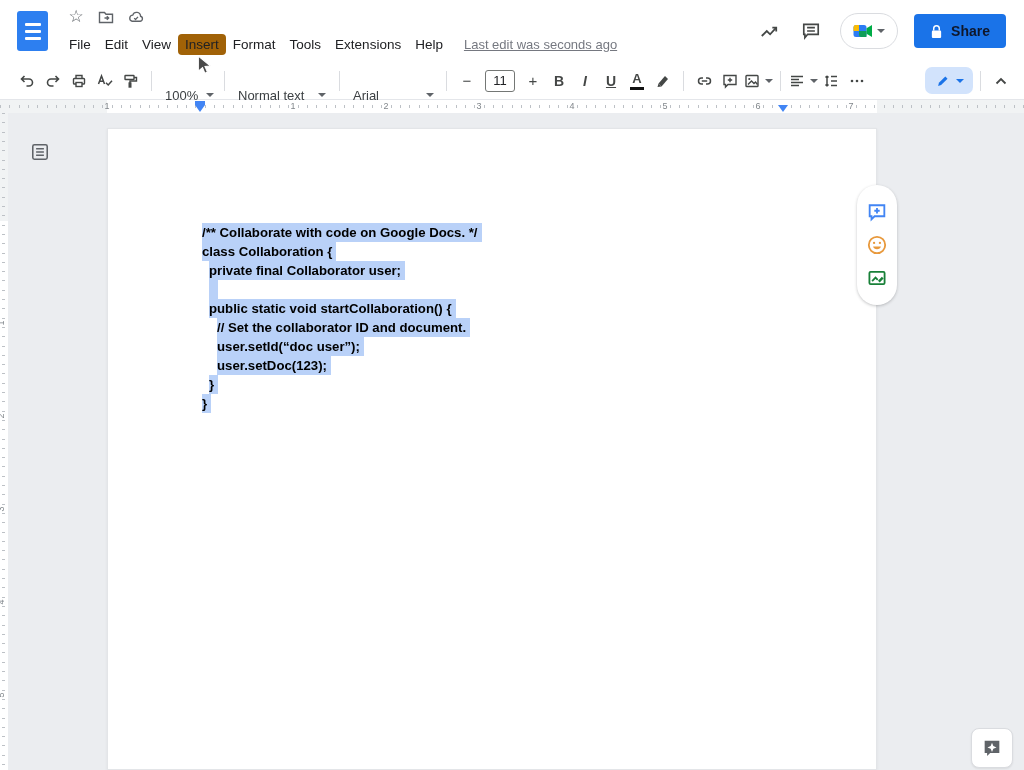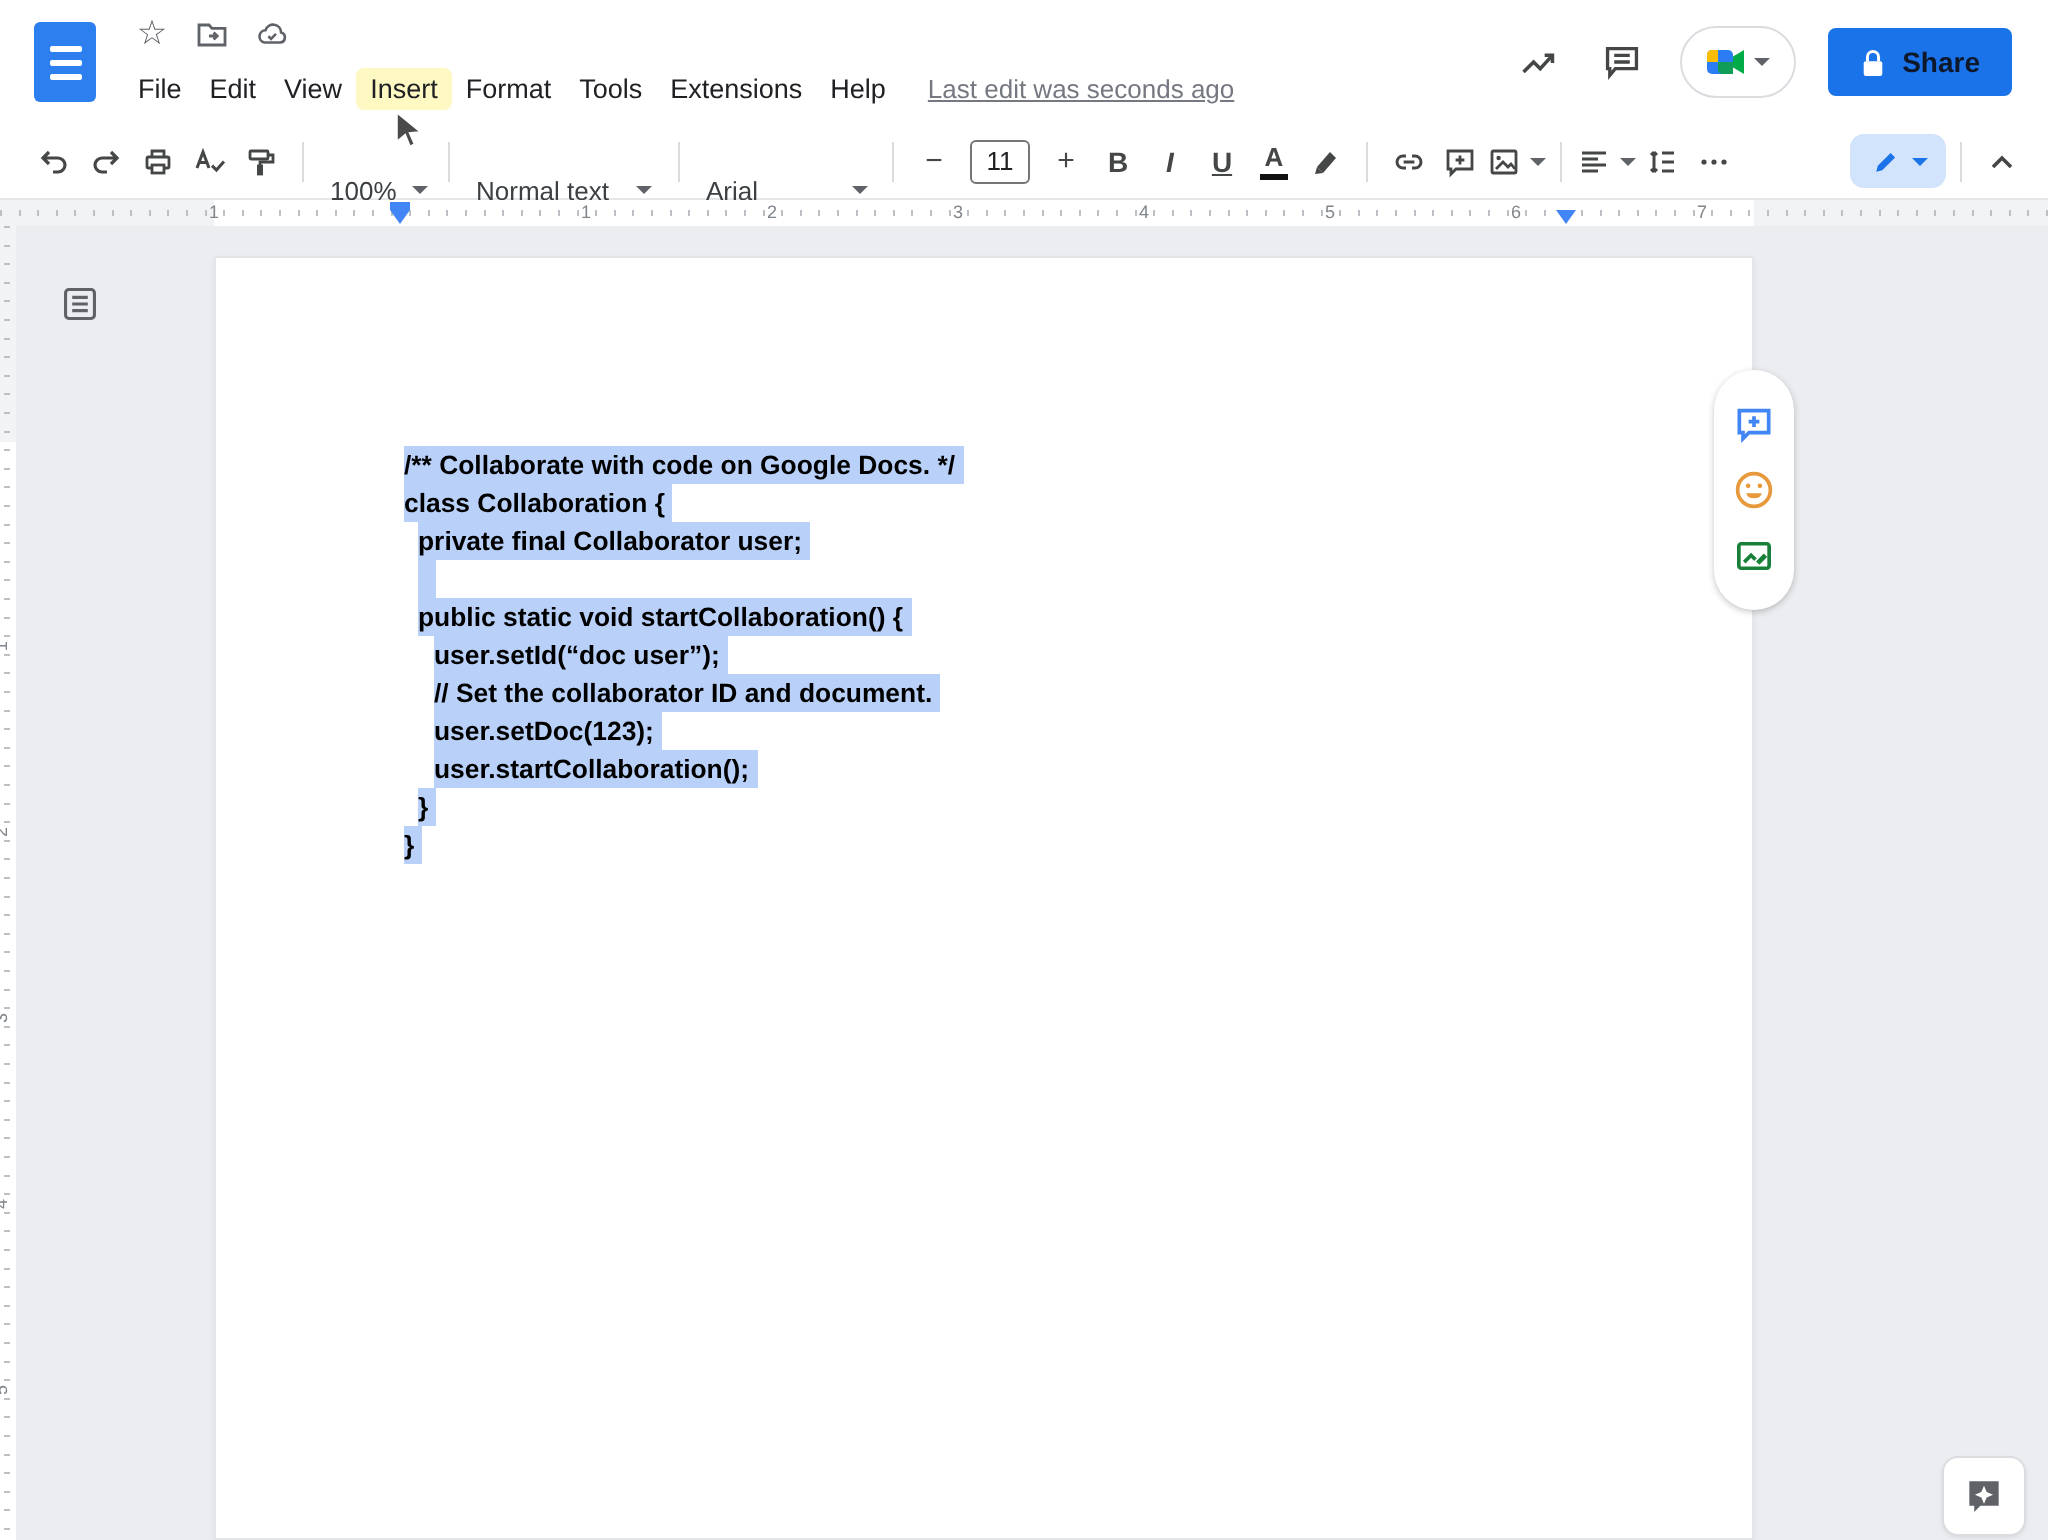--- a/index.html
+++ b/index.html
@@ -12,21 +12,21 @@
   .docs-logo { position:absolute; left:17px; top:11px; width:31px; height:40px;
     background:#2d7ff0; border-radius:3px; display:flex; flex-direction:column;
     justify-content:center; align-items:center; gap:4px; }
   .docs-logo i { display:block; width:16px; height:3px; background:#fff; border-radius:1px; }
   .title-row { position:absolute; left:67px; top:8px; display:flex; align-items:center; gap:12px; }
   .doc-title { font-size:18px; color:#202124; white-space:nowrap; }
   .title-icon { width:18px; height:18px; display:inline-flex; align-items:center; justify-content:center; color:#5f6368; }
   .star-glyph { font-size:17px; line-height:18px; color:#5f6368; }
   .menubar { position:absolute; left:62px; top:34px; display:flex; align-items:center; }
   .menu-item { font-size:13.5px; padding:3px 7px; border-radius:4px; color:#202124; cursor:default; }
-  .menu-item.hovered { background:#fef9c3; }
+  .menu-item.hovered { background:#a16207; }
   .last-edit { font-size:13px; color:#757880; text-decoration:underline; margin-left:14px; white-space:nowrap; }
   .header-actions { position:absolute; right:18px; top:0; height:62px; display:flex; align-items:center; gap:16px; }
   .hbtn { width:26px; height:26px; display:flex; align-items:center; justify-content:center; }
   .meet-pill { width:58px; height:36px; border:1px solid #dadce0; border-radius:18px; background:#fff;
     display:flex; align-items:center; justify-content:center; gap:4px; }
   .share-btn { height:34px; background:#1a73e8; border:none; border-radius:4px; color:#0f172a;
     font-size:14px; font-weight:bold; display:flex; align-items:center; gap:8px; padding:0 16px;
     font-family:"Liberation Sans", sans-serif; }
 
   
@@ -330,24 +330,23 @@
       </svg>
     </button>
 
     <div class="page">
       <div class="code-block">
         <div class="code-line"><span class="hl">/** Collaborate with code on Google Docs. */</span></div>
         <div class="code-line"><span class="hl">class Collaboration {</span></div>
         <div class="code-line ind1"><span class="hl">private final Collaborator user;</span></div>
         <div class="code-line ind1"><span class="hl sliver"></span></div>
         <div class="code-line ind1"><span class="hl">public static void startCollaboration() {</span></div>
+        <div class="code-line ind2"><span class="hl">// Set the collaborator ID and document.</span></div>
         <div class="code-line ind2"><span class="hl">user.setId(“doc user”);</span></div>
-        <div class="code-line ind2"><span class="hl">// Set the collaborator ID and document.</span></div>
         <div class="code-line ind2"><span class="hl">user.setDoc(123);</span></div>
-        <div class="code-line ind2"><span class="hl">user.startCollaboration();</span></div>
         <div class="code-line ind1"><span class="hl">}</span></div>
         <div class="code-line"><span class="hl">}</span></div>
       </div>
     </div>
 
     <div class="side-pill">
       <button>
         <svg width="22" height="22" viewBox="0 0 18 18" fill="none" stroke="#4285f4" stroke-width="1.5">
           <path d="M3 3.5 h12 v9 h-8 L4.5 15 v-2.5 H3 Z"></path>
           <path d="M9 5.8 v4.4 M6.8 8 h4.4"></path>

